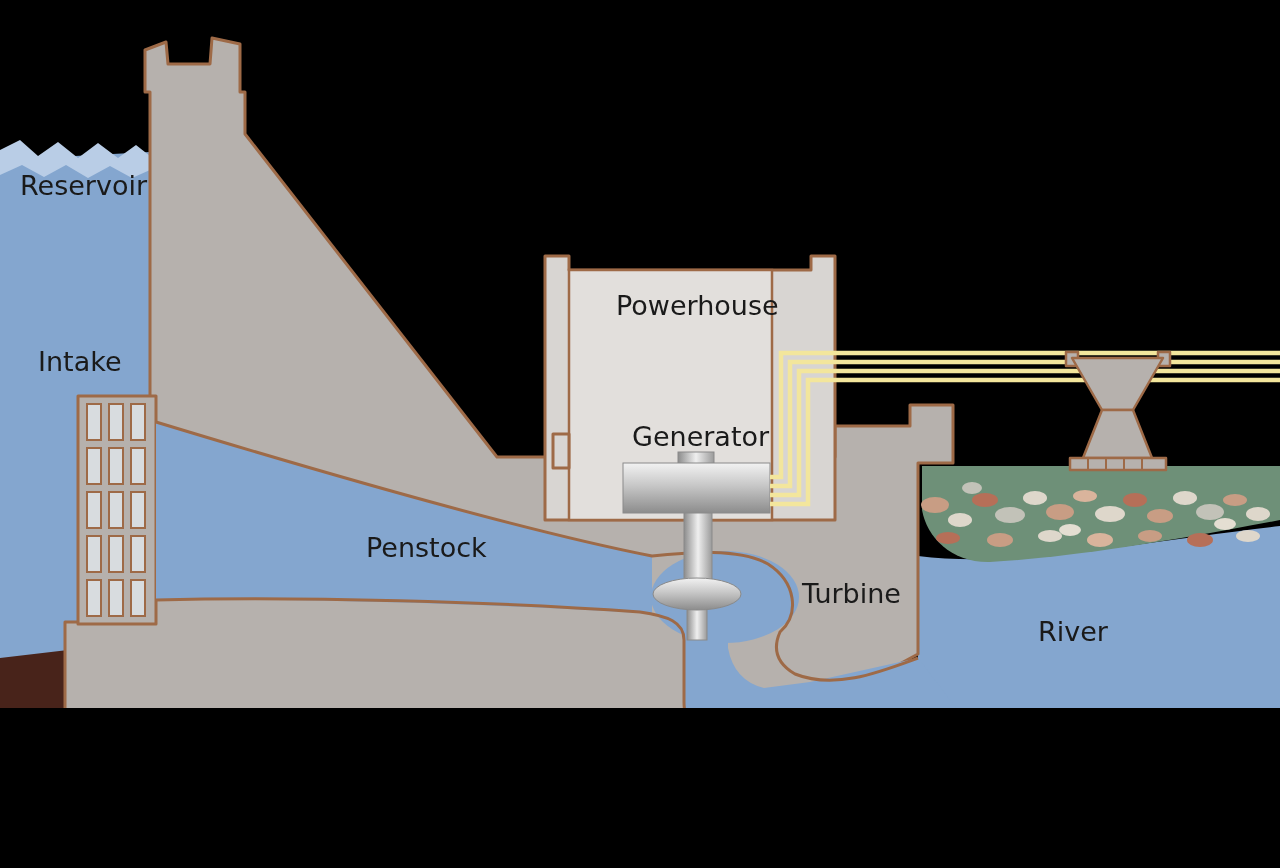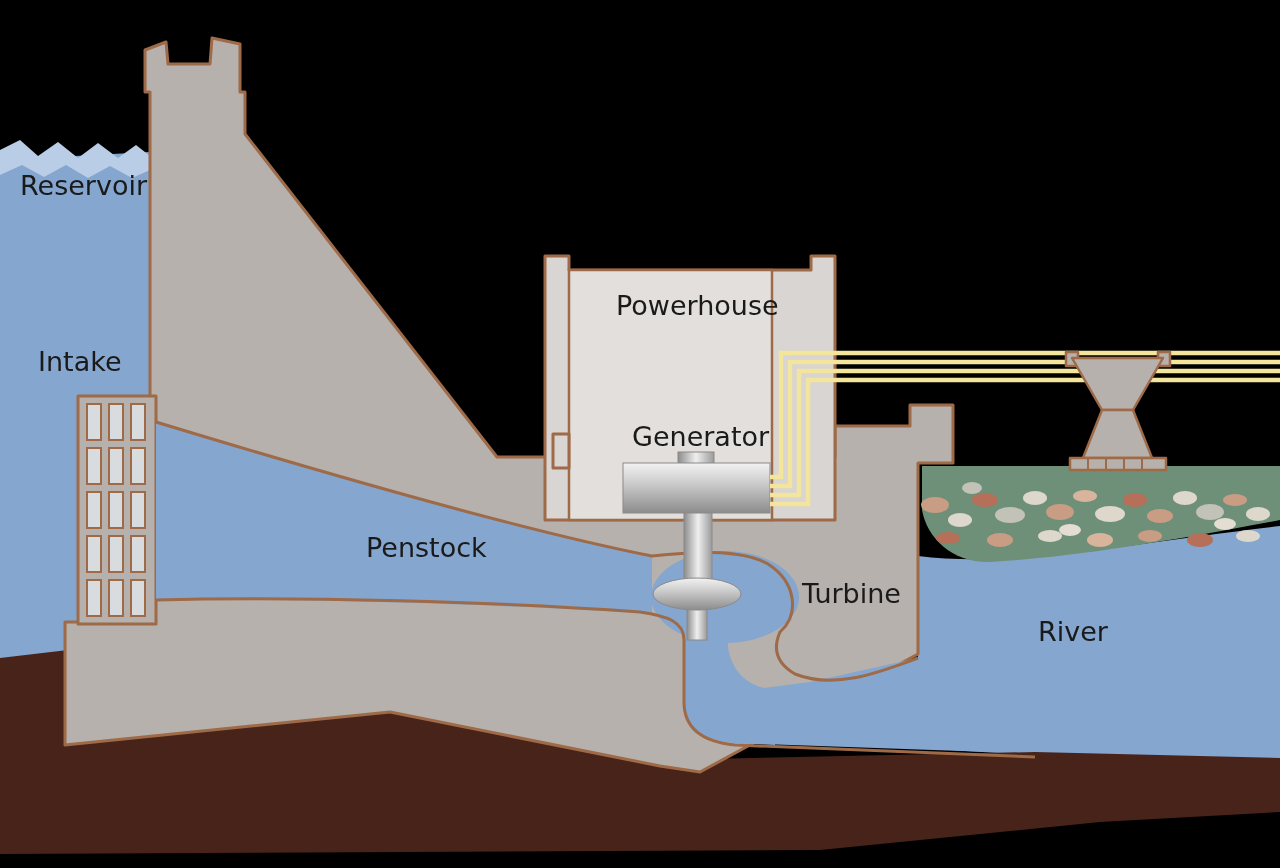--- a/index.html
+++ b/index.html
@@ -1,16 +1,16 @@
 <!DOCTYPE html>
 <html style="--background: #000000; --water: #84a6cf; --water-light: #b9cde6; --structure-gray: #b6b1ad; --powerhouse-gray: #d8d5d2; --powerhouse-inner: #e2dfdc; --earth-brown: #48231a; --bank-green: #6e9078; --outline-brown: #9e6a47; --wire-yellow: #f3e69c; --grate-slot: #d8dcdf; --label-text: #1a1a1a;"><head>
 <meta charset="utf-8">
 <style>
   html,body{margin:0;padding:0;background:#000;}
-  #stage{position:relative;width:1280px;height:868px;overflow:hidden;
+  #stage{position:relative;width:1280px;height:708px;overflow:hidden;
          font-family:"DejaVu Sans", sans-serif;}
   svg{position:absolute;left:0;top:0;}
   .bg{fill:var(--background);}
   .water{fill:var(--water);}
   .water-light{fill:var(--water-light);}
   .gray{fill:var(--structure-gray);stroke:var(--outline-brown);stroke-width:3;stroke-linejoin:round;}
   .gray-thin{fill:var(--structure-gray);stroke:var(--outline-brown);stroke-width:2.5;stroke-linejoin:round;}
   .ph{fill:var(--powerhouse-gray);stroke:var(--outline-brown);stroke-width:3;stroke-linejoin:round;}
   .ph-inner{fill:var(--powerhouse-inner);stroke:var(--outline-brown);stroke-width:2.5;}
   .earth{fill:var(--earth-brown);}

